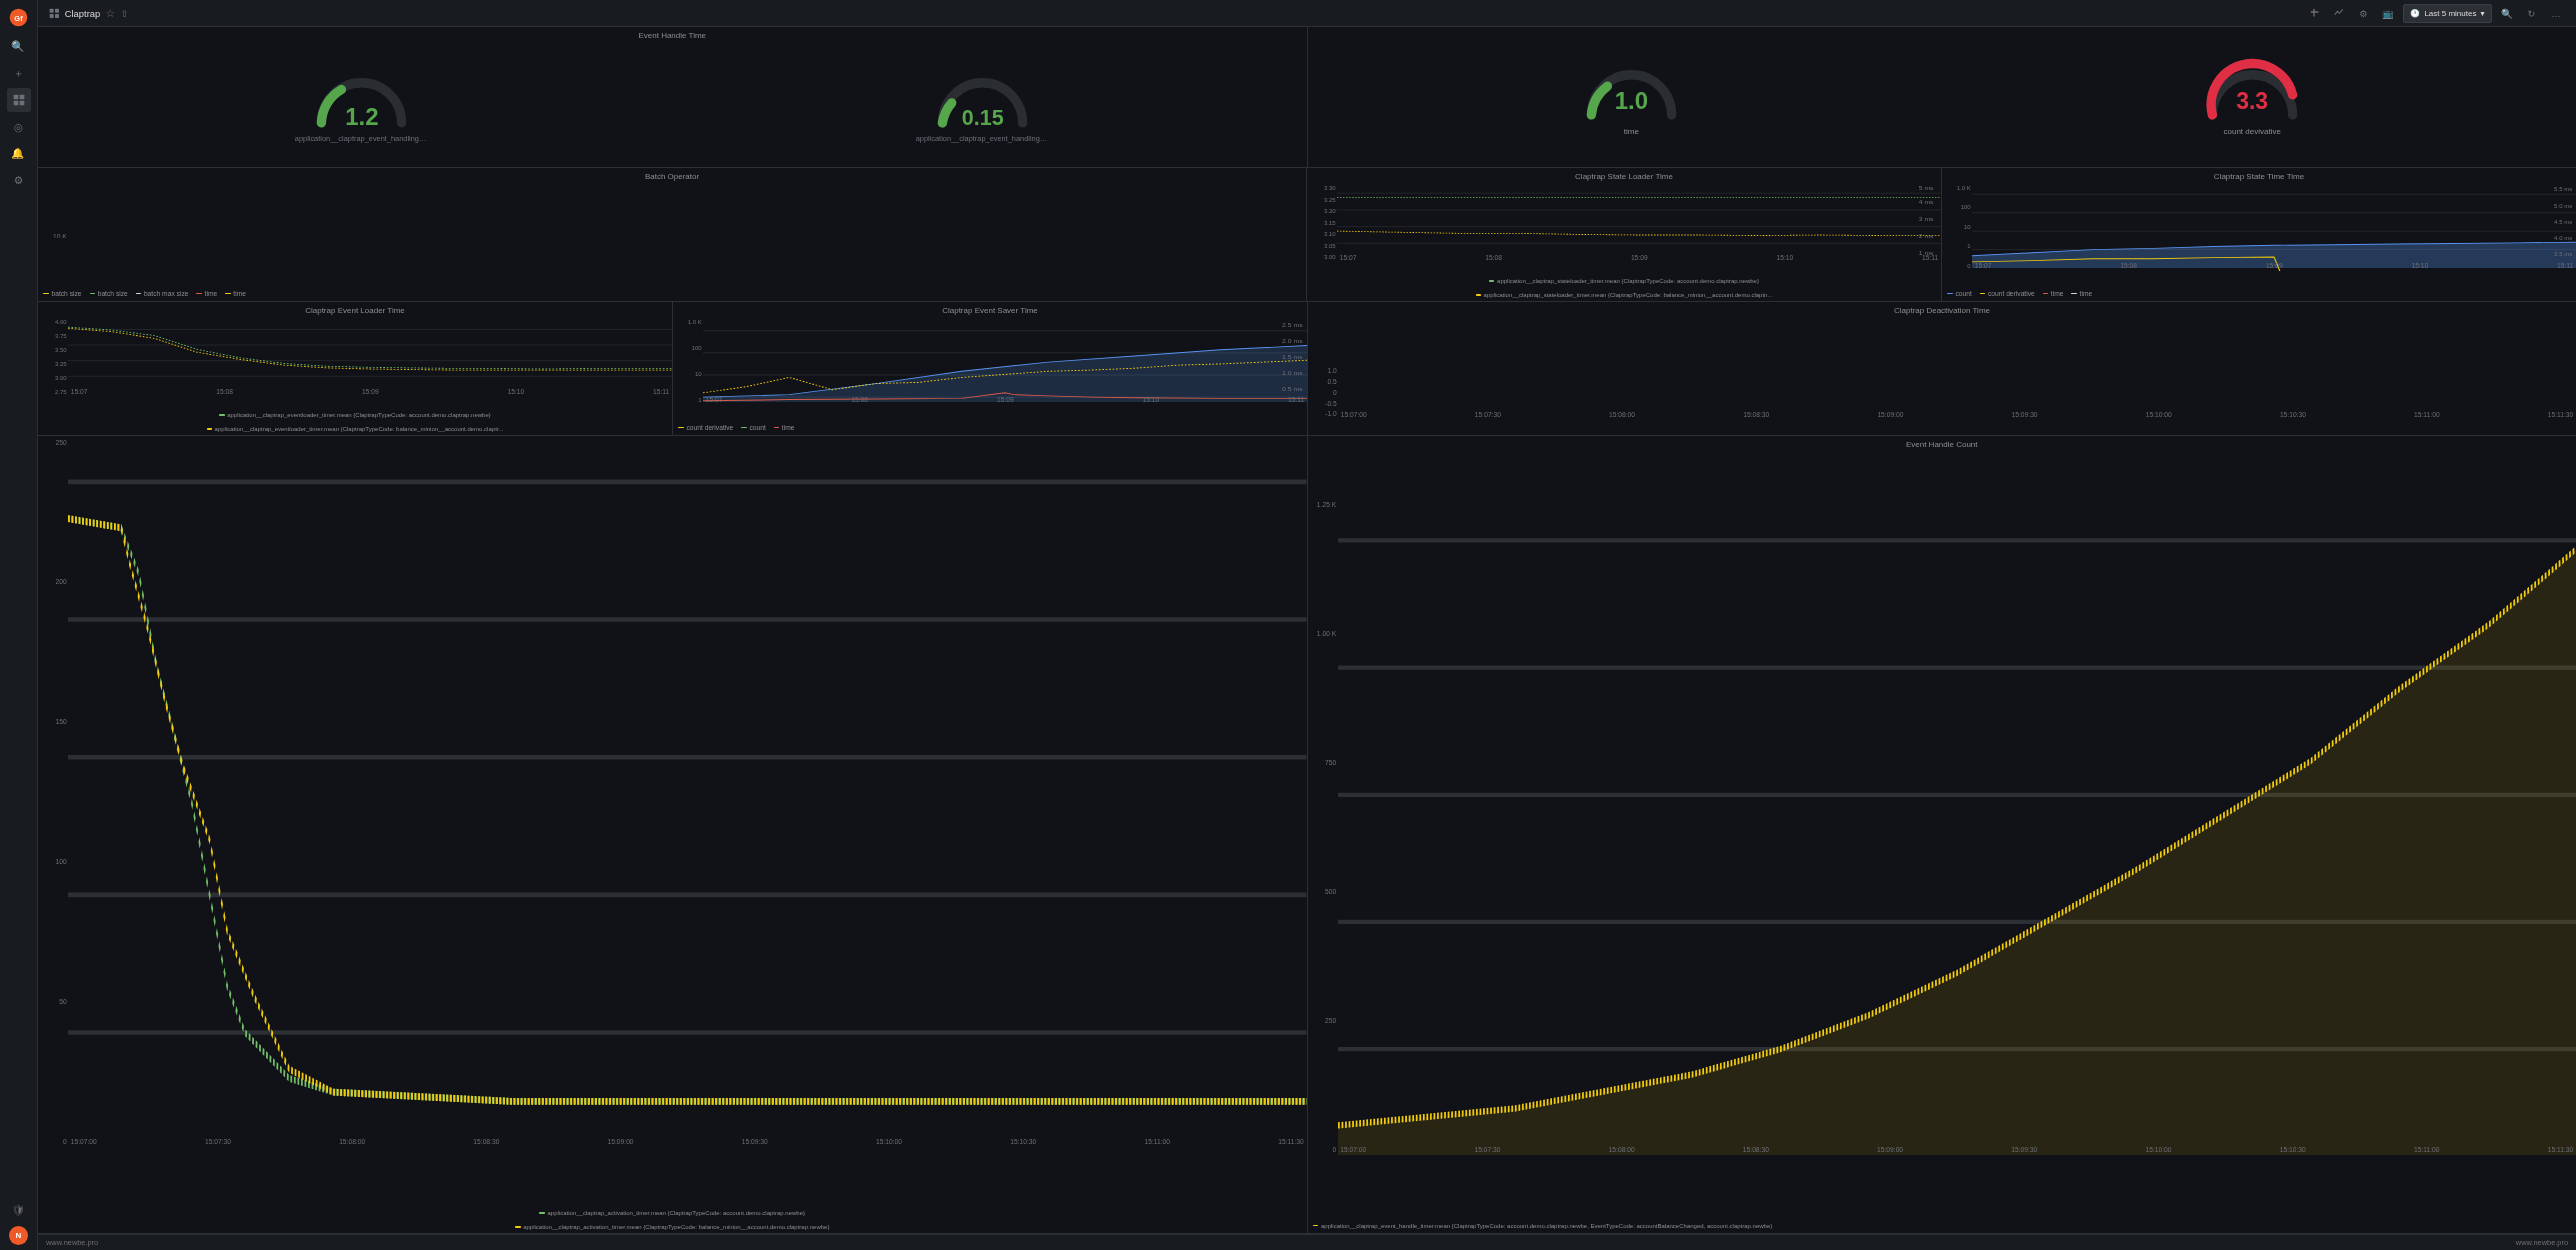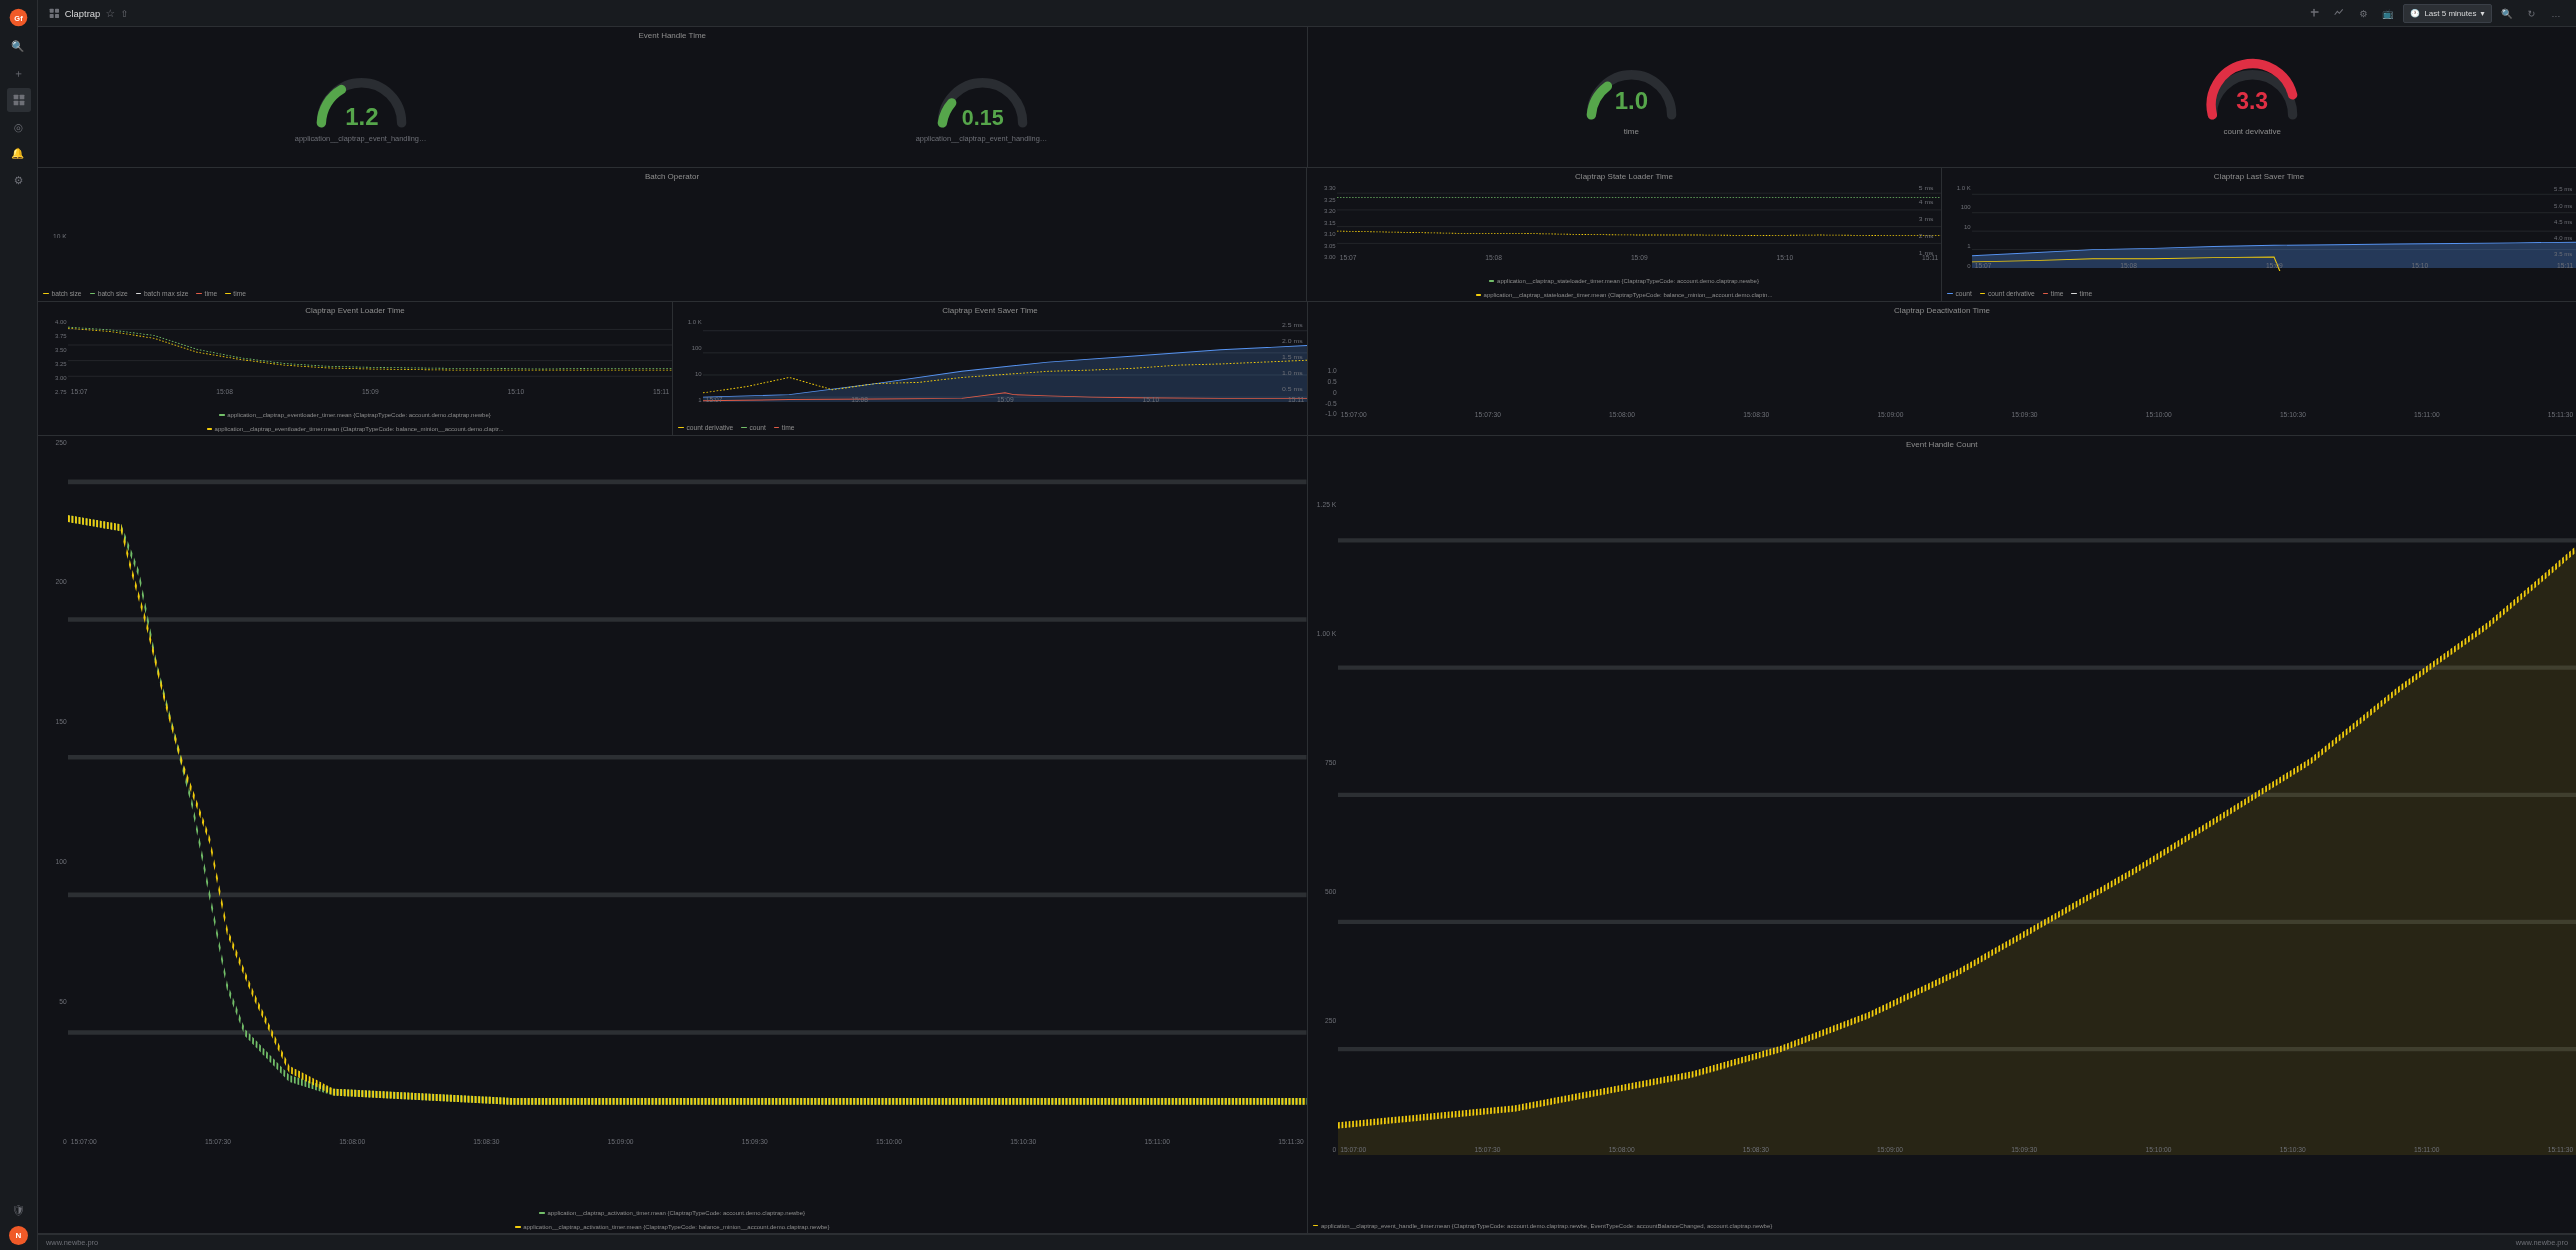--- a/index.html
+++ b/index.html
@@ -553,21 +553,21 @@
               <span style="font-size:6px;">application__claptrap_stateloader_timer.mean {ClaptrapTypeCode: account.demo.claptrap.newbe}</span>
             </div>
           <div class="legend-item">
               <div class="legend-dot" style="background:#f2cc0c;"></div>
               <span style="font-size:6px;">application__claptrap_stateloader_timer.mean {ClaptrapTypeCode: balance_minion__account.demo.claptn...</span>
             </div>
         </div>
       </div>
 
       <div class="chart-panel">
-        <div class="panel-title">Claptrap Last Saver Time</div>
+        <div class="panel-title">Claptrap State Time Time</div>
         <div class="chart-body">
           <div class="y-axis" style="font-size:6px;">
             <span>1.0 K</span>
             <span>100</span>
             <span>10</span>
             <span>1</span>
             <span>0</span>
           </div>
           <div class="chart-area">
             <svg class="chart-svg" viewBox="0 0 800 145" preserveAspectRatio="none" style="font-size:11px">

